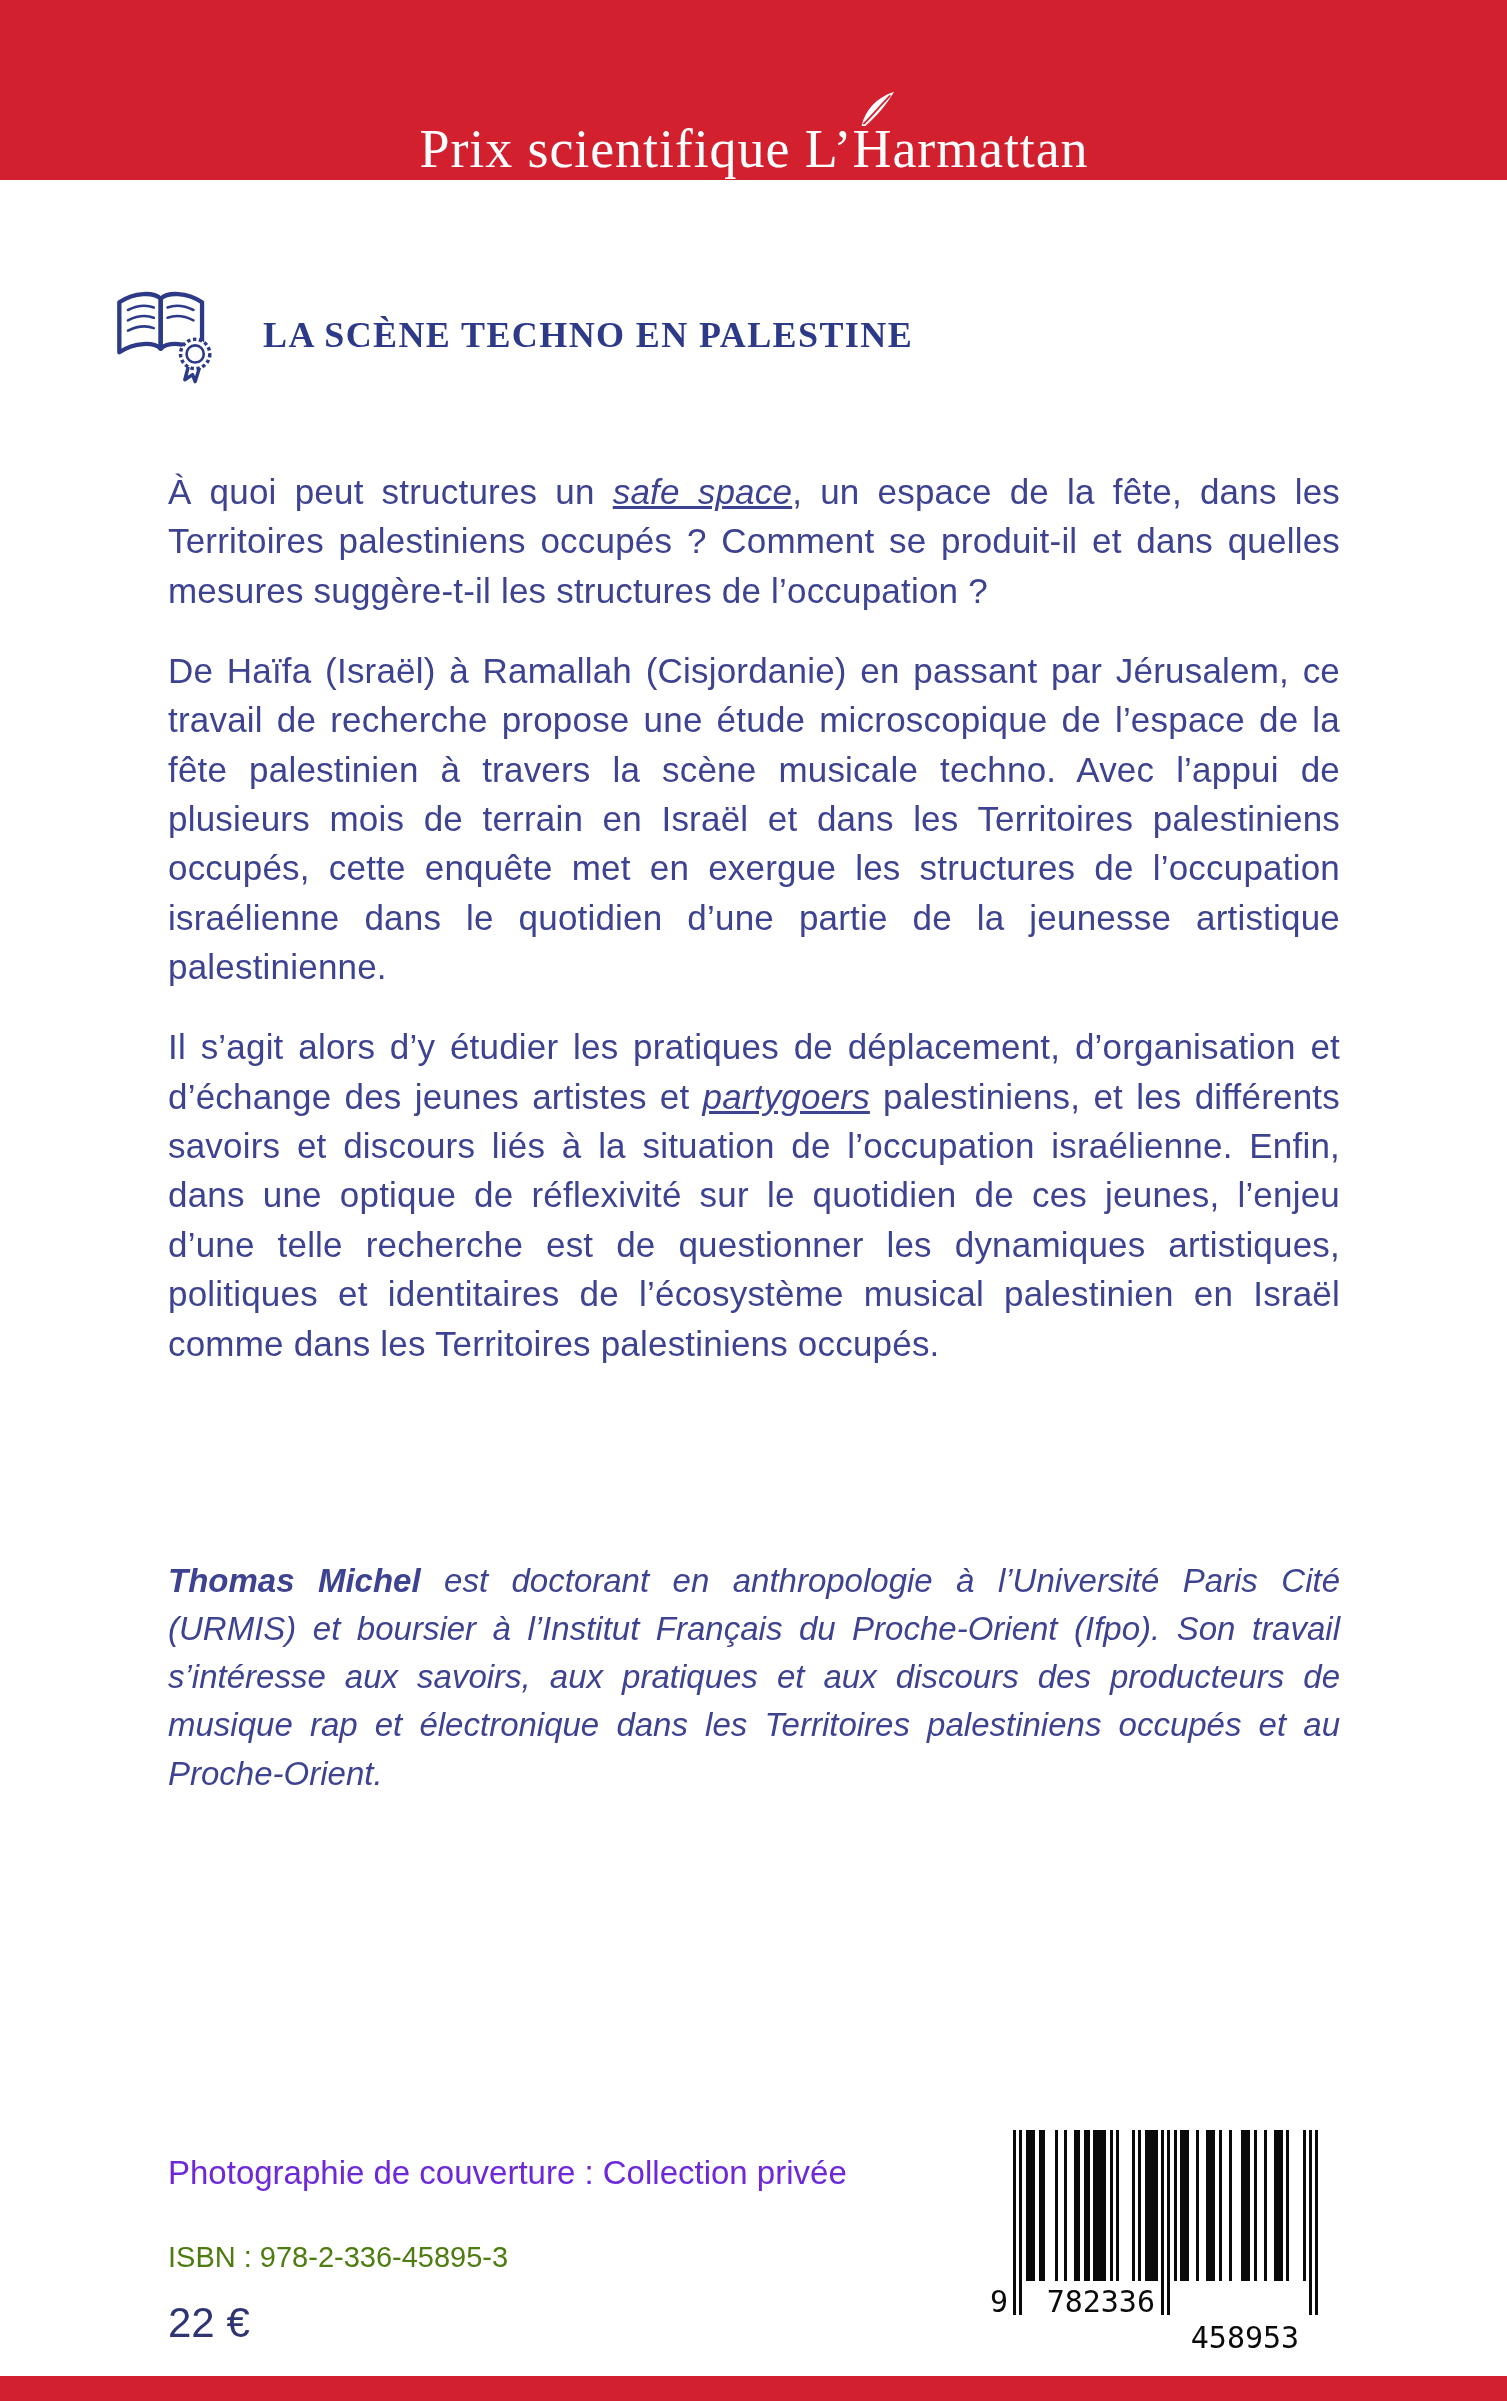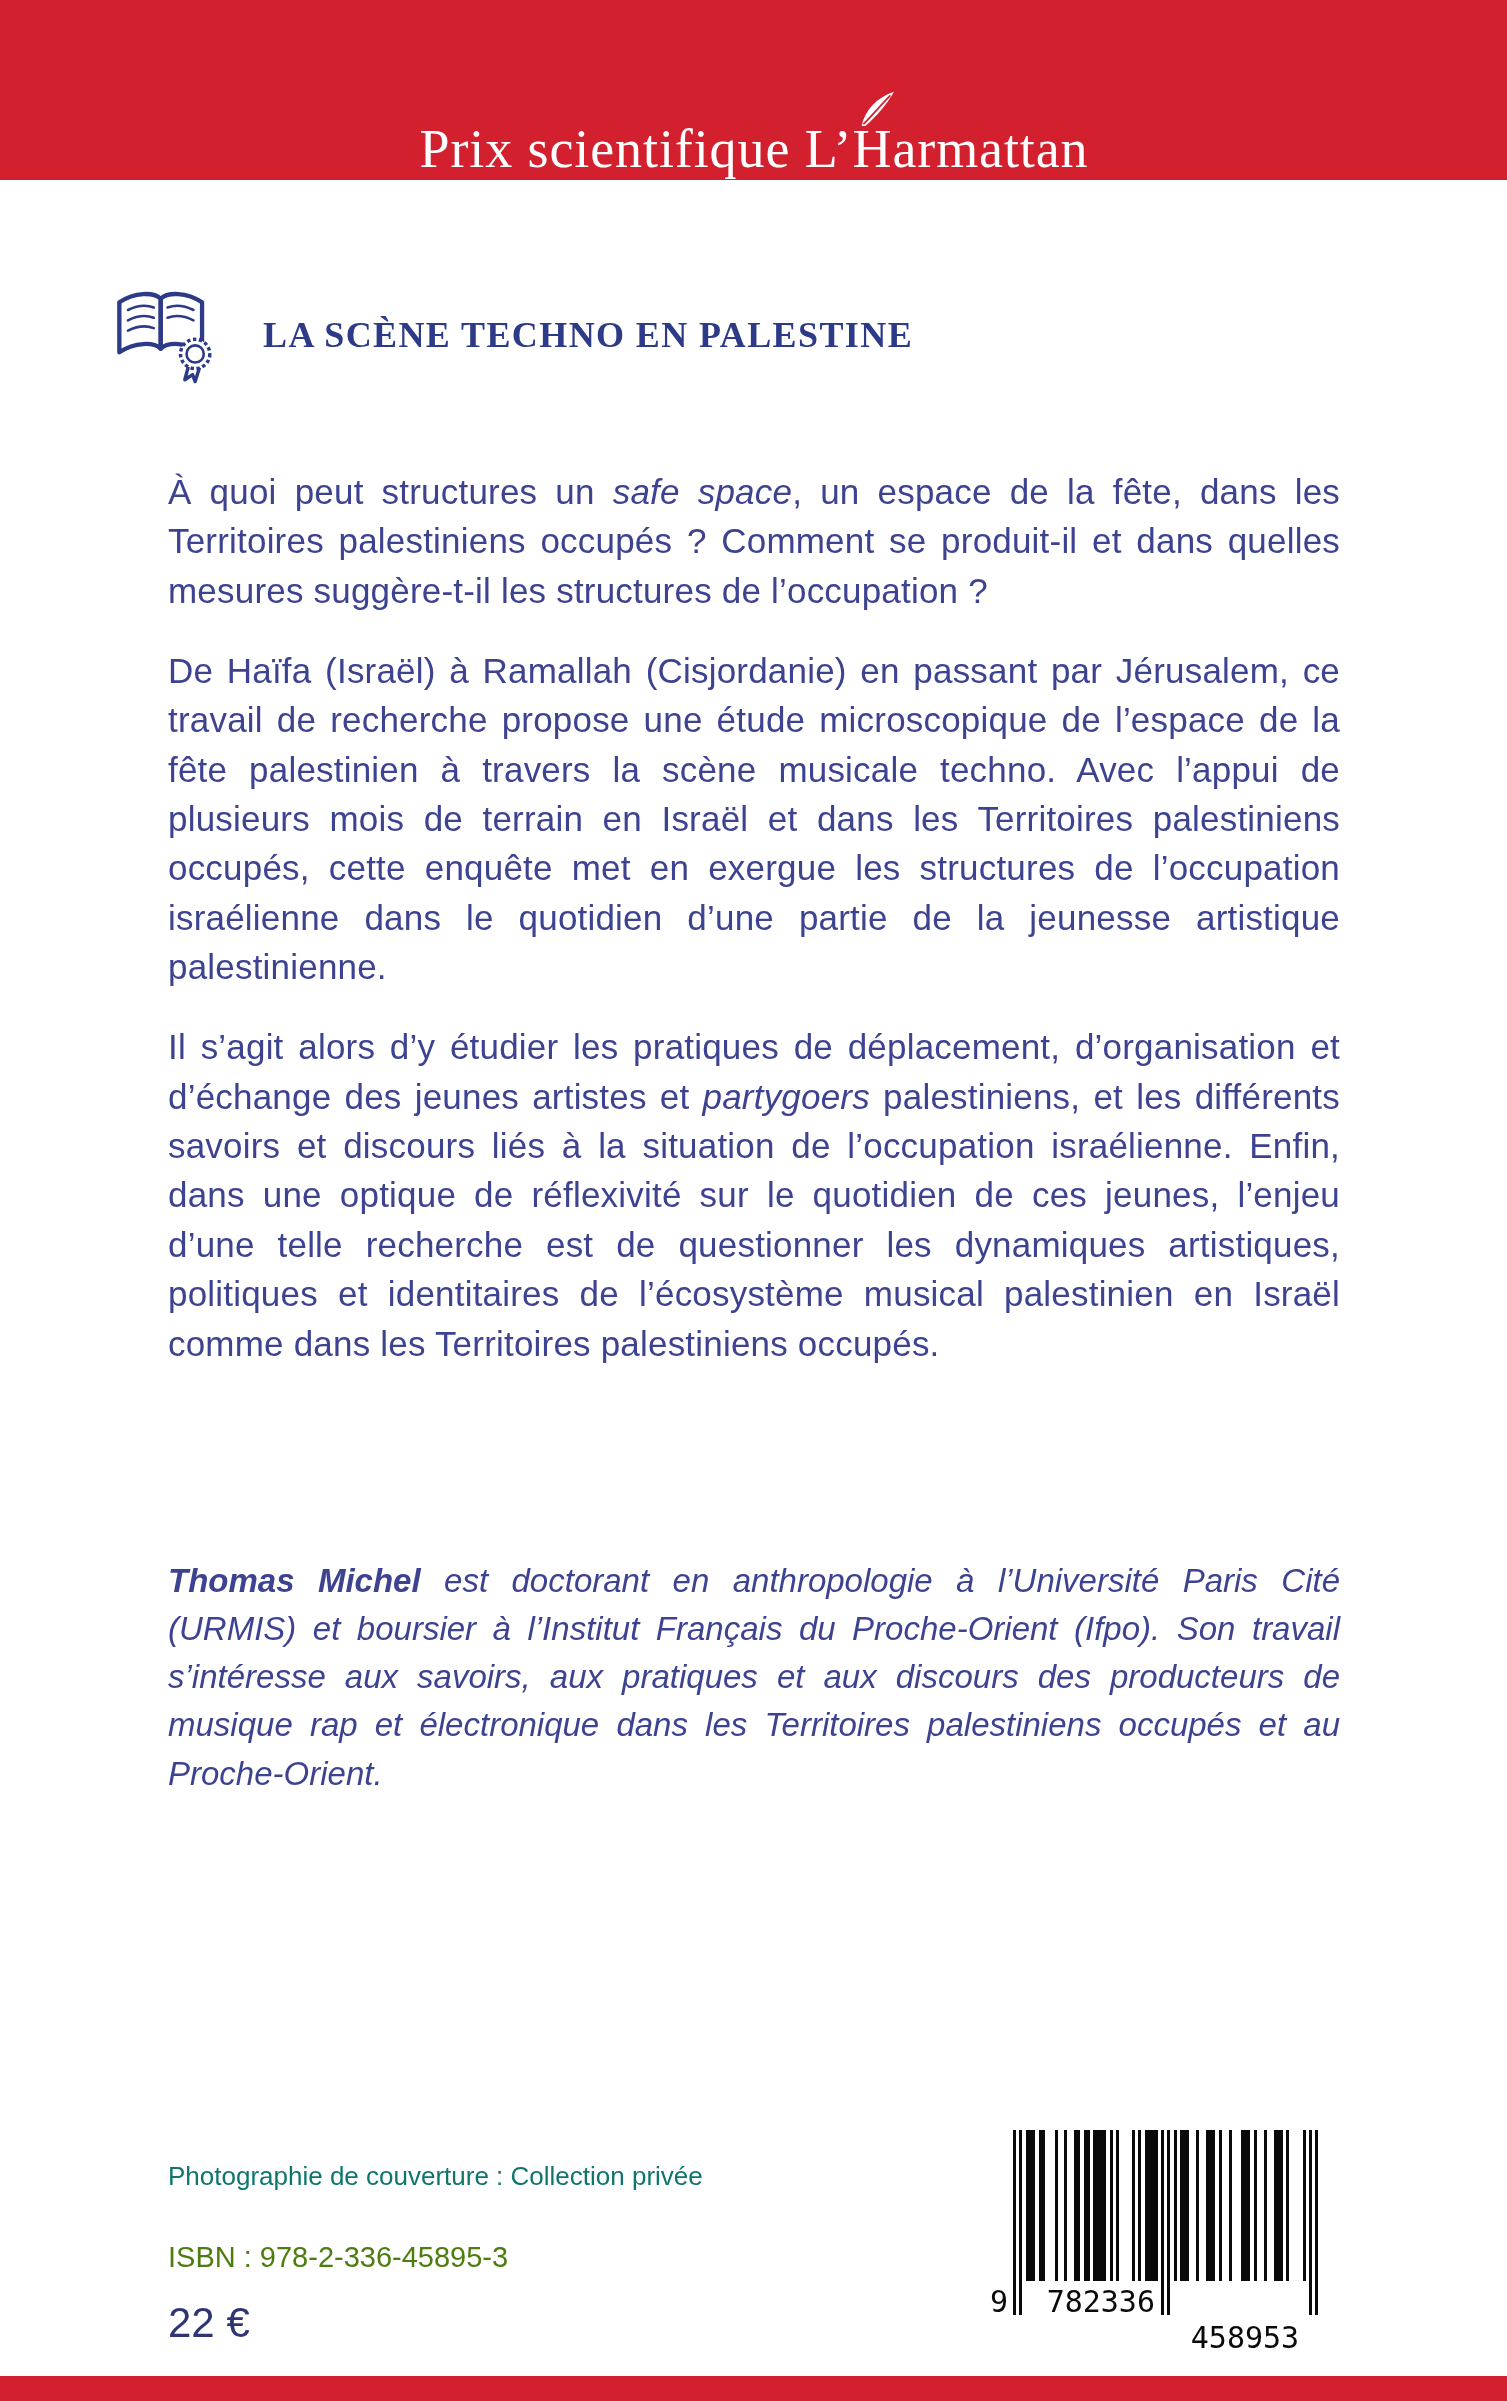--- a/index.html
+++ b/index.html
@@ -58,38 +58,38 @@
   
   .body-copy{
     margin:83px 168px 0 168px;
     font-size:35px;
     line-height:1.41;
     letter-spacing:0.2px;
     text-align:justify;
     color:var(--body_blue);
   }
   .body-copy p + p{margin-top:31px;}
-  .it{font-style:italic;}
+  .it{font-style:italic;text-decoration:underline;}
   .bd{font-weight:bold;}
   
   .bio{
     margin:189px 168px 0 168px;
     font-size:33px;
     line-height:1.46;
     text-align:justify;
     font-style:italic;
     color:var(--body_blue);
   }
   
   .credits{
     position:absolute;
     left:168px;bottom:55px;
     color:var(--body_blue);
   }
-  .photo-credit{font-size:26px;color:#0f766e;}
+  .photo-credit{font-size:33px;color:#6d28d9;}
   .isbn{font-size:29px;margin-top:49px;color:#4d7c0f;}
   .price{font-size:42px;margin-top:24.6px;color:#2f3572;}
   
   .barcode{
     position:absolute;
     right:187px;bottom:59px;
     width:333px;height:213px;
     background:#ffffff;
   }
   .bars{

